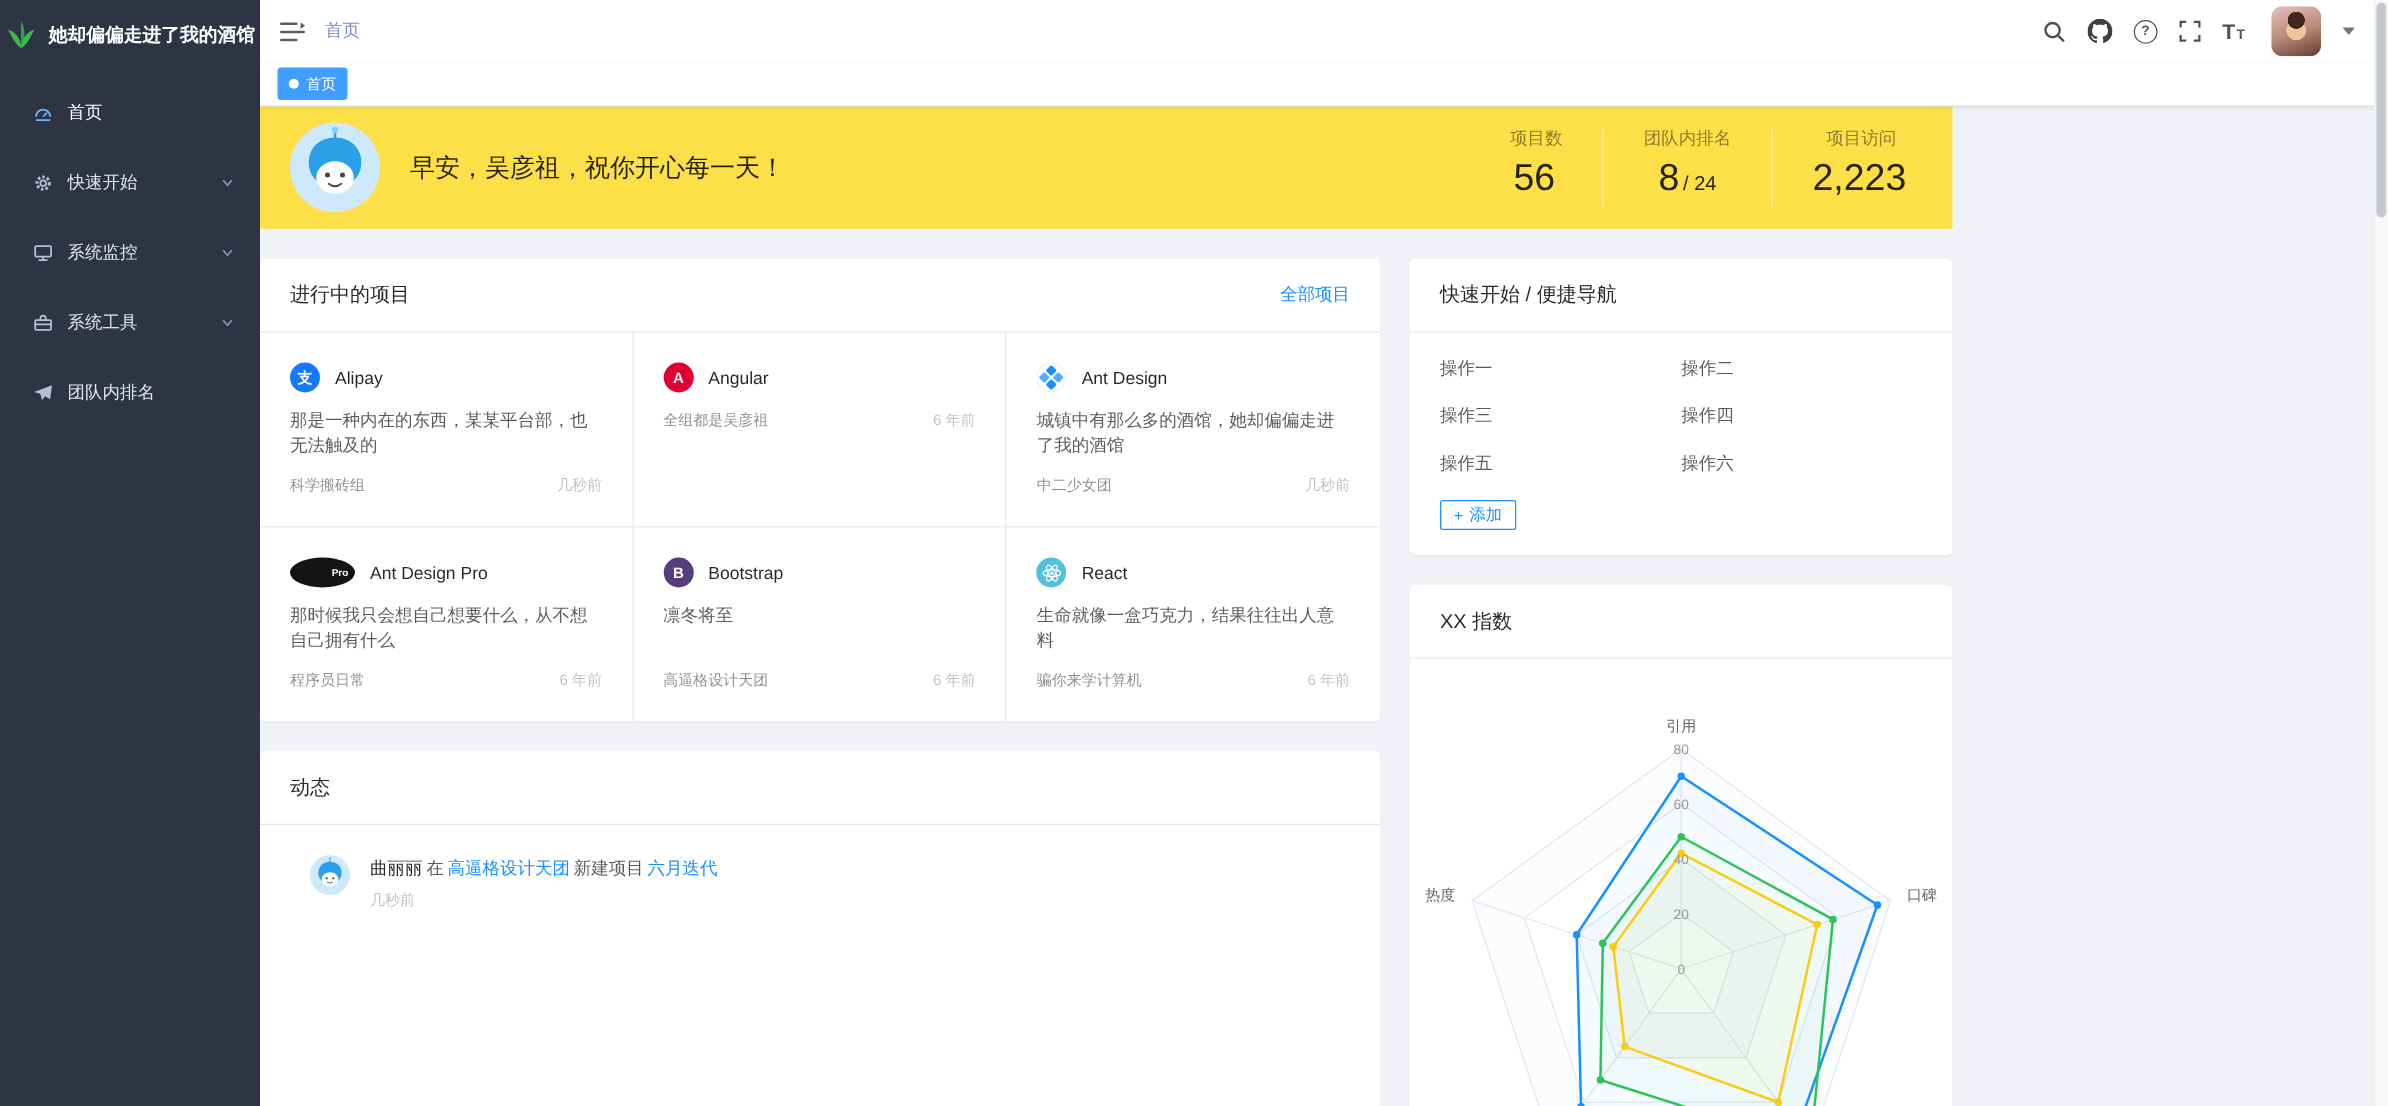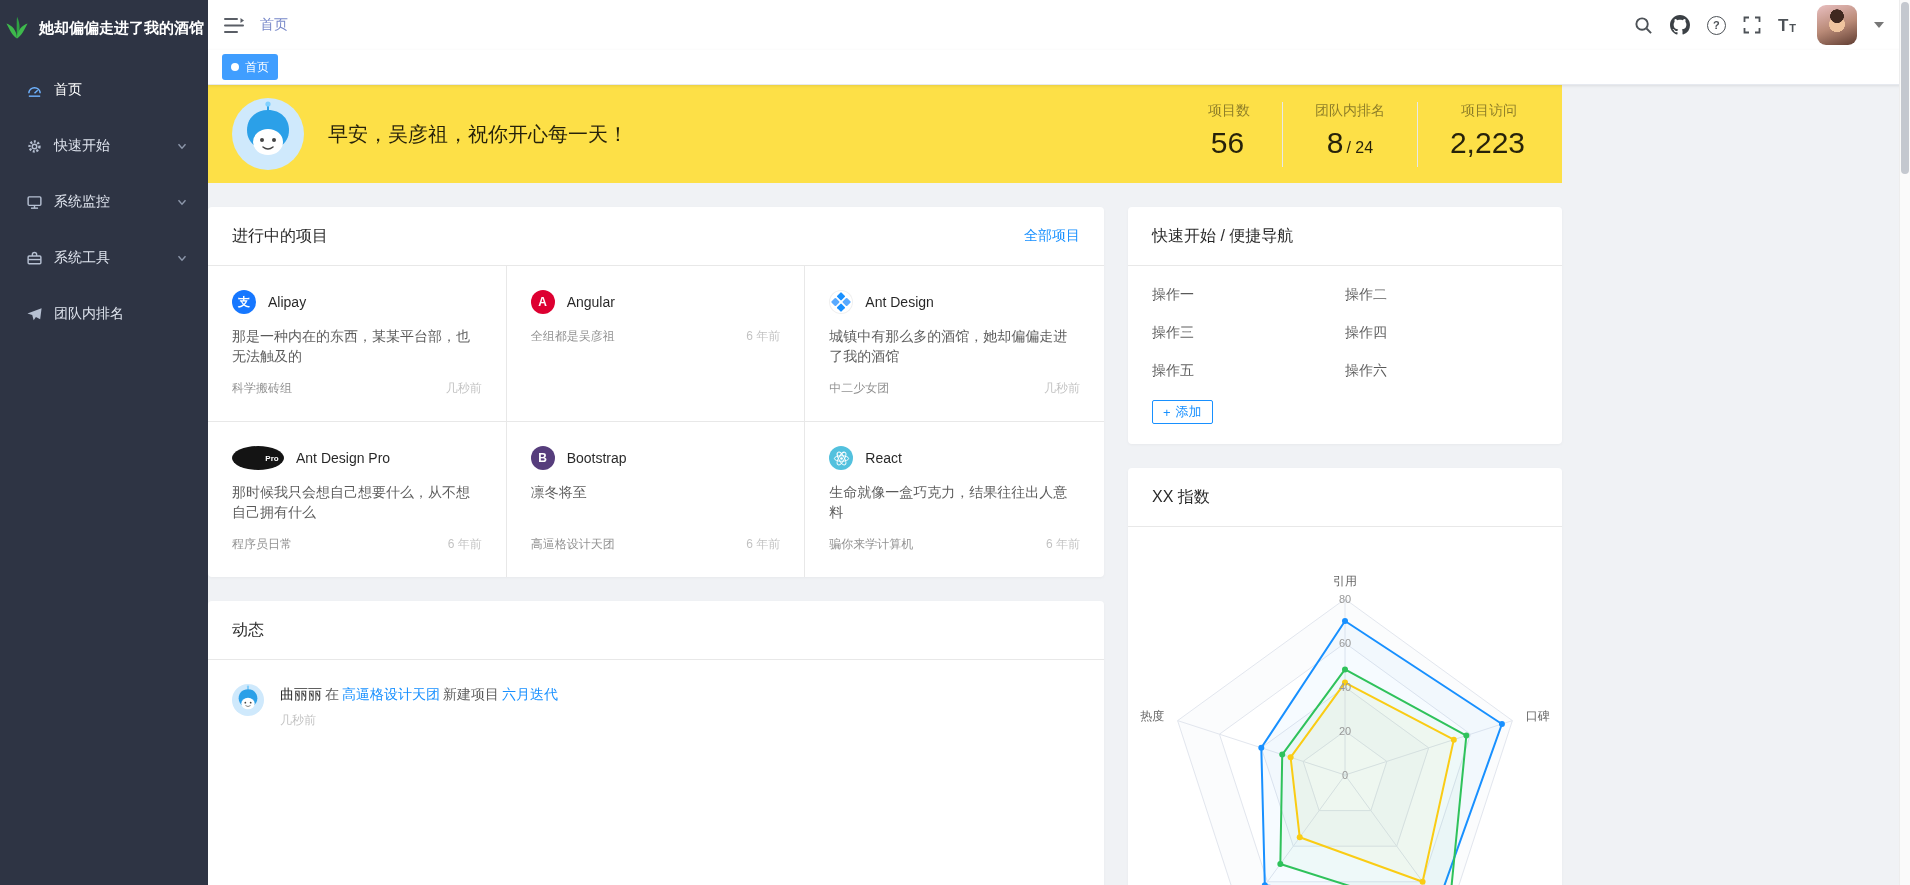--- a/index.html
+++ b/index.html
@@ -83,21 +83,21 @@
   .badge-bordered{box-shadow:inset 0 0 0 1px #f0f0f0;}
   .badge-pro{font-size:8px;padding-left:28px;}
   .proj-name{font-size:14px;font-weight:500;color:rgba(0,0,0,.85);}
   .proj-desc{margin-top:12px;height:40px;overflow:hidden;font-size:14px;line-height:20px;
              color:rgba(0,0,0,.65);}
   .proj-foot{margin-top:14px;display:flex;justify-content:space-between;font-size:12px;}
   .proj-group{color:rgba(0,0,0,.45);cursor:pointer;}
   .proj-time{color:rgba(0,0,0,.25);}
 
   .activity-card{margin-top:24px;height:420px;overflow:hidden;}
-  .act-item{display:flex;gap:16px;padding:24px 24px 0;}
+  .act-item{display:flex;gap:16px;padding:24px 40px 0;}
   .small-avatar{width:32px;height:32px;flex:none;}
   .act-text{font-size:14px;line-height:20px;color:rgba(0,0,0,.65);}
   .act-text span{margin-right:3px;}
   .act-user{color:rgba(0,0,0,.85);font-weight:500;cursor:pointer;}
   .act-time{margin-top:8px;font-size:12px;color:rgba(0,0,0,.25);}
 
   .quick-body{padding:20px 24px;display:grid;grid-template-columns:repeat(2,1fr);
               row-gap:20px;align-items:center;}
   .quick-link{font-size:14px;color:rgba(0,0,0,.65);cursor:pointer;}
   .add-btn{display:inline-flex;align-items:center;gap:5px;border:1px solid #1890ff;color:#1890ff;

